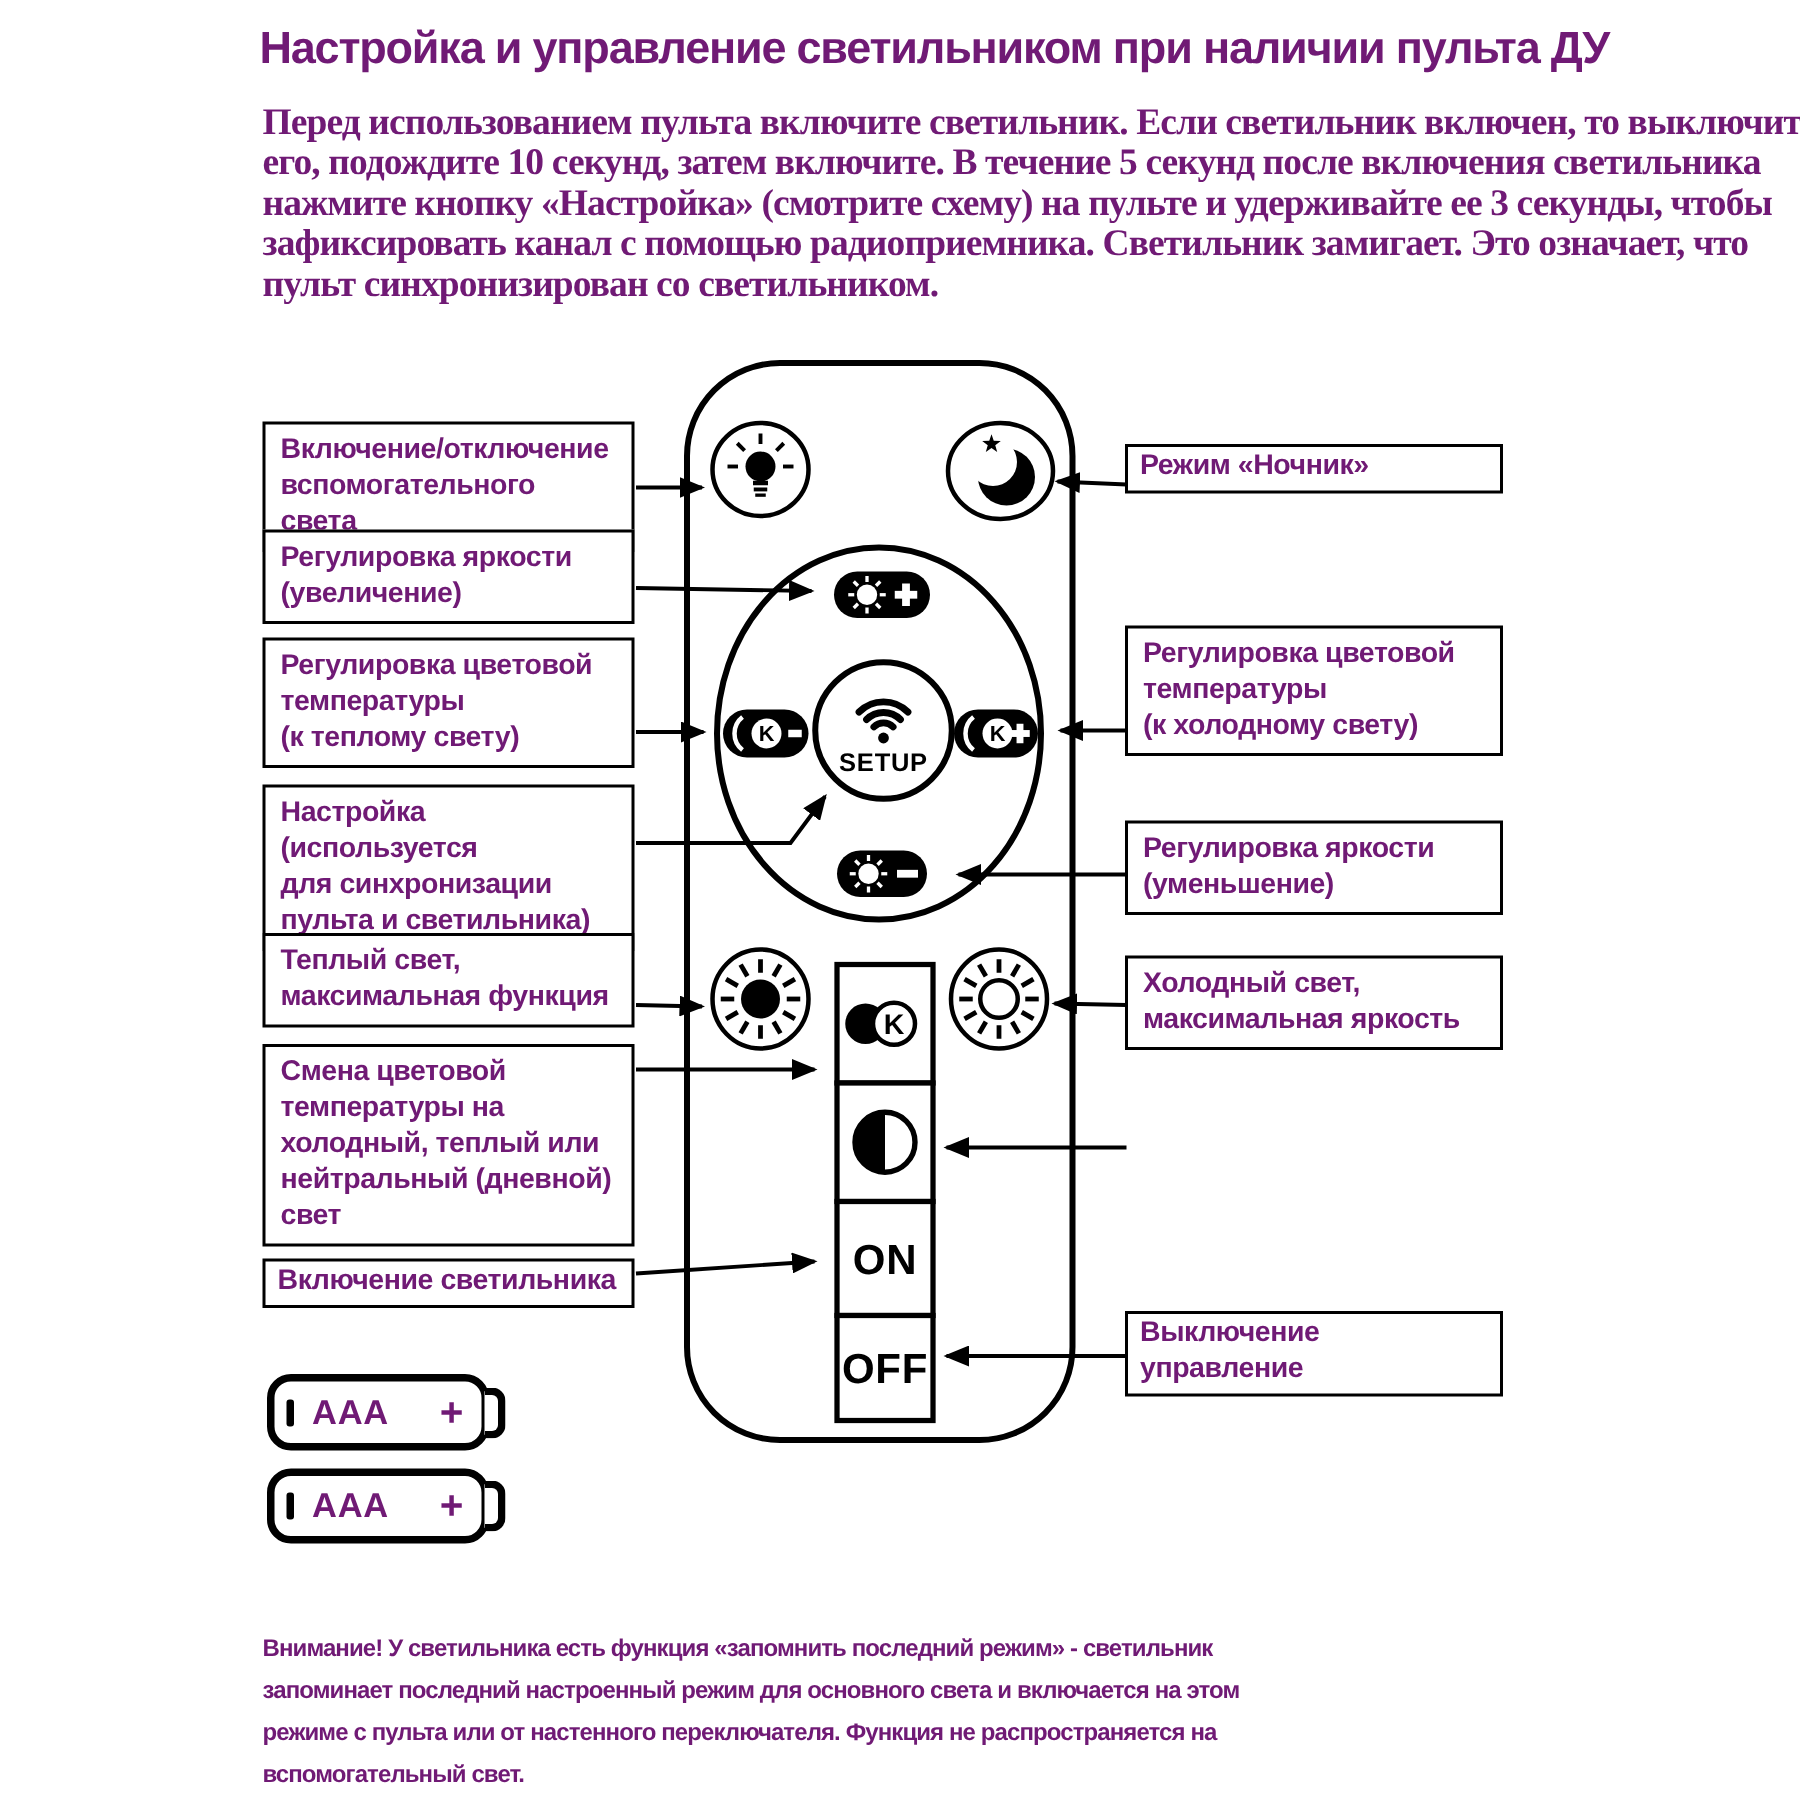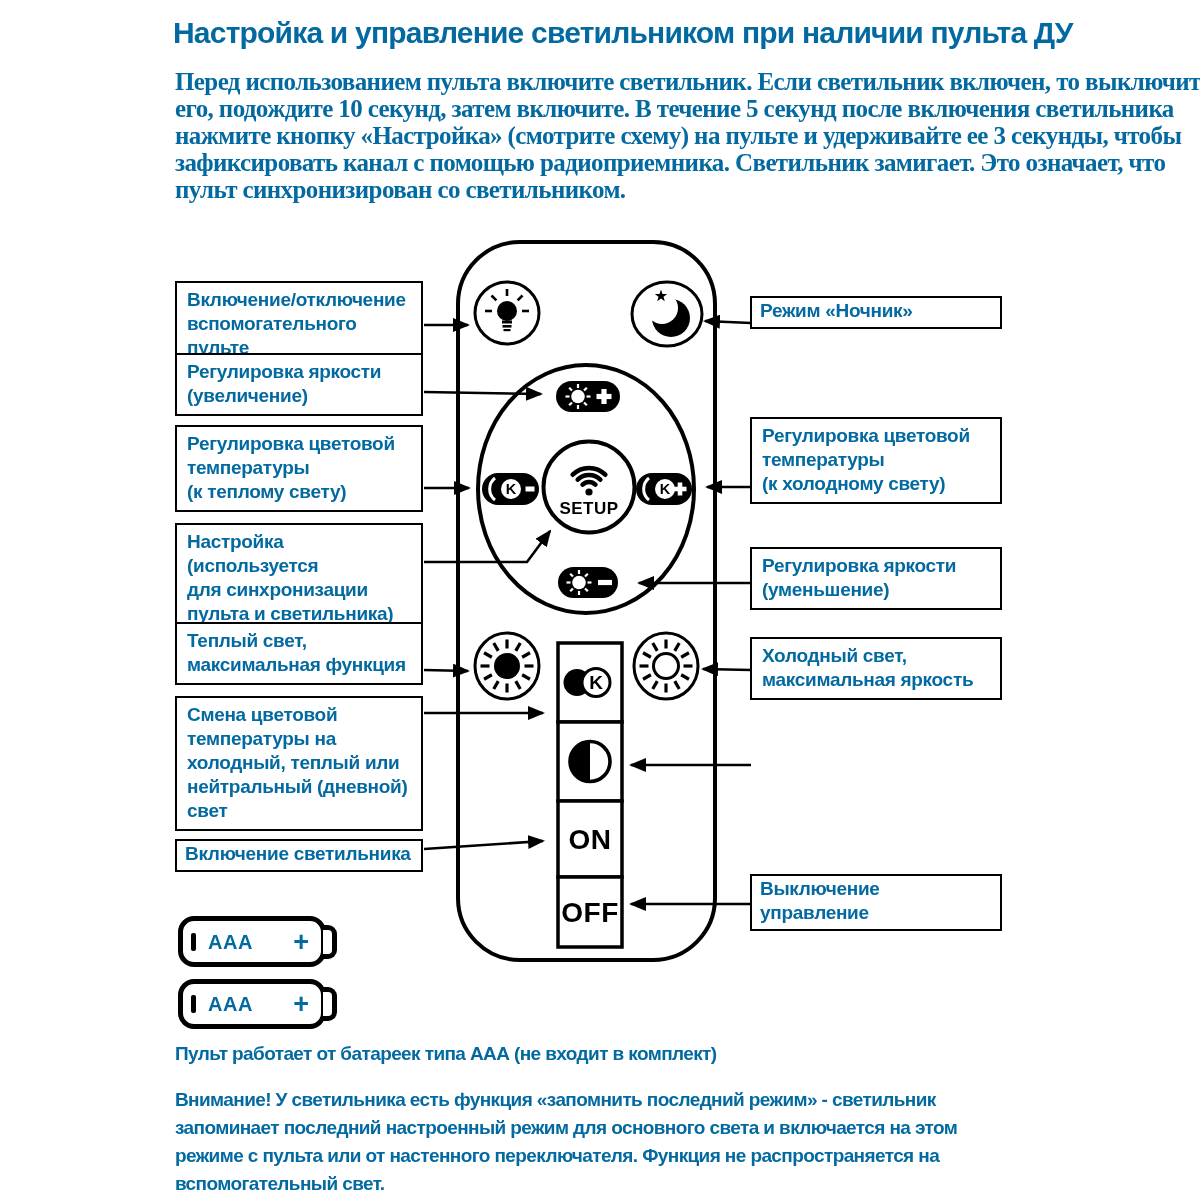--- a/index.html
+++ b/index.html
@@ -1,36 +1,36 @@
 <!DOCTYPE html>
 <html><head>
 <meta charset="utf-8">
 <style>
   html,body{margin:0;padding:0;background:#fff;}
-  .page{position:relative;width:1200px;height:1200px;background:#fff;color:#0369a1;
+  .page{position:relative;width:1200px;height:1200px;background:#fff;color:#701a75;
         font-family:"Liberation Sans",sans-serif;overflow:hidden;}
   .title{position:absolute;left:173px;top:16px;margin:0;font-size:30px;font-weight:bold;
          letter-spacing:-0.8px;white-space:pre;}
   .para{position:absolute;font-weight:bold;white-space:pre;letter-spacing:-0.6px;}
   .intro{left:175px;top:68px;font-size:25px;line-height:27px;font-family:Liberation Serif, serif;}
   .note{left:175px;top:1041px;font-size:19px;line-height:26px;}
-  .warning{left:175px;top:1086px;font-size:19px;line-height:28px;}
+  .warning{left:175px;top:1086px;font-size:16px;line-height:28px;}
   .diagram{position:absolute;left:0;top:0;}
   .co{position:absolute;box-sizing:border-box;border:2.5px solid #000;background:#fff;
       font-weight:bold;font-size:19px;line-height:24px;padding:5px 10px 6px;
       letter-spacing:-0.3px;white-space:pre-line;}
   .co.one{padding:1px 8px 4px;}
   .co.l{left:175px;width:248px;}
   .co.r{left:750px;width:252px;}
   .battery{position:absolute;left:178px;width:148px;box-sizing:border-box;
            border:5px solid #000;border-radius:16px;background:#fff;}
   .battery .term{position:absolute;left:8px;top:50%;transform:translateY(-50%);
                  width:5px;height:18px;background:#000;border-radius:2px;}
   .battery .type{position:absolute;left:25px;top:50%;transform:translateY(-50%);
-                 font-weight:bold;font-size:20px;letter-spacing:0.5px;}
+                 font-weight:bold;font-size:23px;letter-spacing:0.5px;}
   .battery .plus{position:absolute;right:12px;top:50%;transform:translateY(-50%);
                  font-weight:bold;font-size:27px;}
   .battery .nub{position:absolute;right:-16px;top:50%;transform:translateY(-50%);
                 width:9px;height:24px;border:5px solid #000;border-left:none;
                 border-radius:0 9px 9px 0;background:#fff;}
   .svgtext{font-family:"Liberation Sans",sans-serif;font-weight:bold;fill:#000;text-anchor:middle;}
   .t-setup{font-size:17px;letter-spacing:0.5px;}
   .t-ksmall{font-size:14.5px;}
   .t-k{font-size:19px;}
   .t-onoff{font-size:28px;letter-spacing:0.5px;}
@@ -229,21 +229,21 @@
       <path class="arrow" marker-end="url(#ah)" d="M 751 323 L 705 321"></path>
       <path class="arrow" marker-end="url(#ah)" d="M 751 487 L 707 487"></path>
       <path class="arrow" marker-end="url(#ah)" d="M 751 583 L 639 583"></path>
       <path class="arrow" marker-end="url(#ah)" d="M 751 670 L 703 669"></path>
       <path class="arrow" marker-end="url(#ah)" d="M 751 765 L 631 765"></path>
       <path class="arrow" marker-end="url(#ah)" d="M 751 904 L 631 904"></path>
     </g>
   </svg>
 
   <div class="co l" style="top:281px">Включение/отключение
-вспомогательного пульте</div>
+вспомогательного света</div>
   <div class="co l" style="top:353px">Регулировка яркости
 (увеличение)</div>
   <div class="co l" style="top:425px">Регулировка цветовой
 температуры
 (к теплому свету)</div>
   <div class="co l" style="top:523px">Настройка (используется
 для синхронизации
 пульта и светильника)</div>
   <div class="co l" style="top:622px">Теплый свет,
 максимальная функция</div>
@@ -270,19 +270,18 @@
     <span class="plus">+</span>
     <span class="nub"></span>
   </div>
   <div class="battery" style="top:979px;height:50px">
     <span class="term"></span>
     <span class="type">AAA</span>
     <span class="plus">+</span>
     <span class="nub"></span>
   </div>
 
-  <div class="para note">Пульт работает от батареек типа ААА (не входит в комплект)</div>
   <div class="para warning">Внимание! У светильника есть функция «запомнить последний режим» - светильник
 запоминает последний настроенный режим для основного света и включается на этом
 режиме с пульта или от настенного переключателя. Функция не распространяется на
 вспомогательный свет.</div>
 
 </div>
 
 </body></html>

